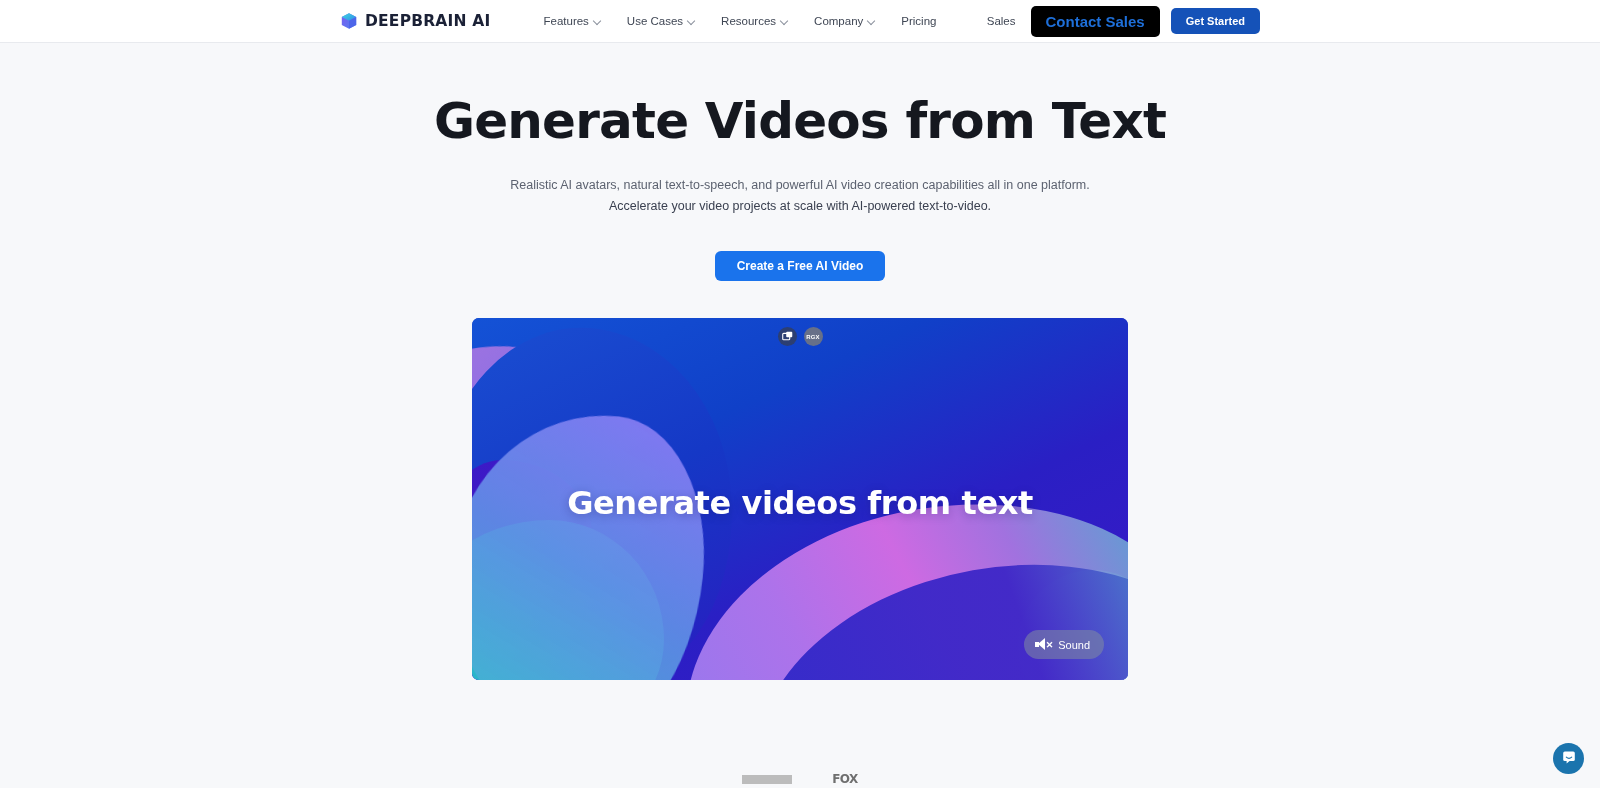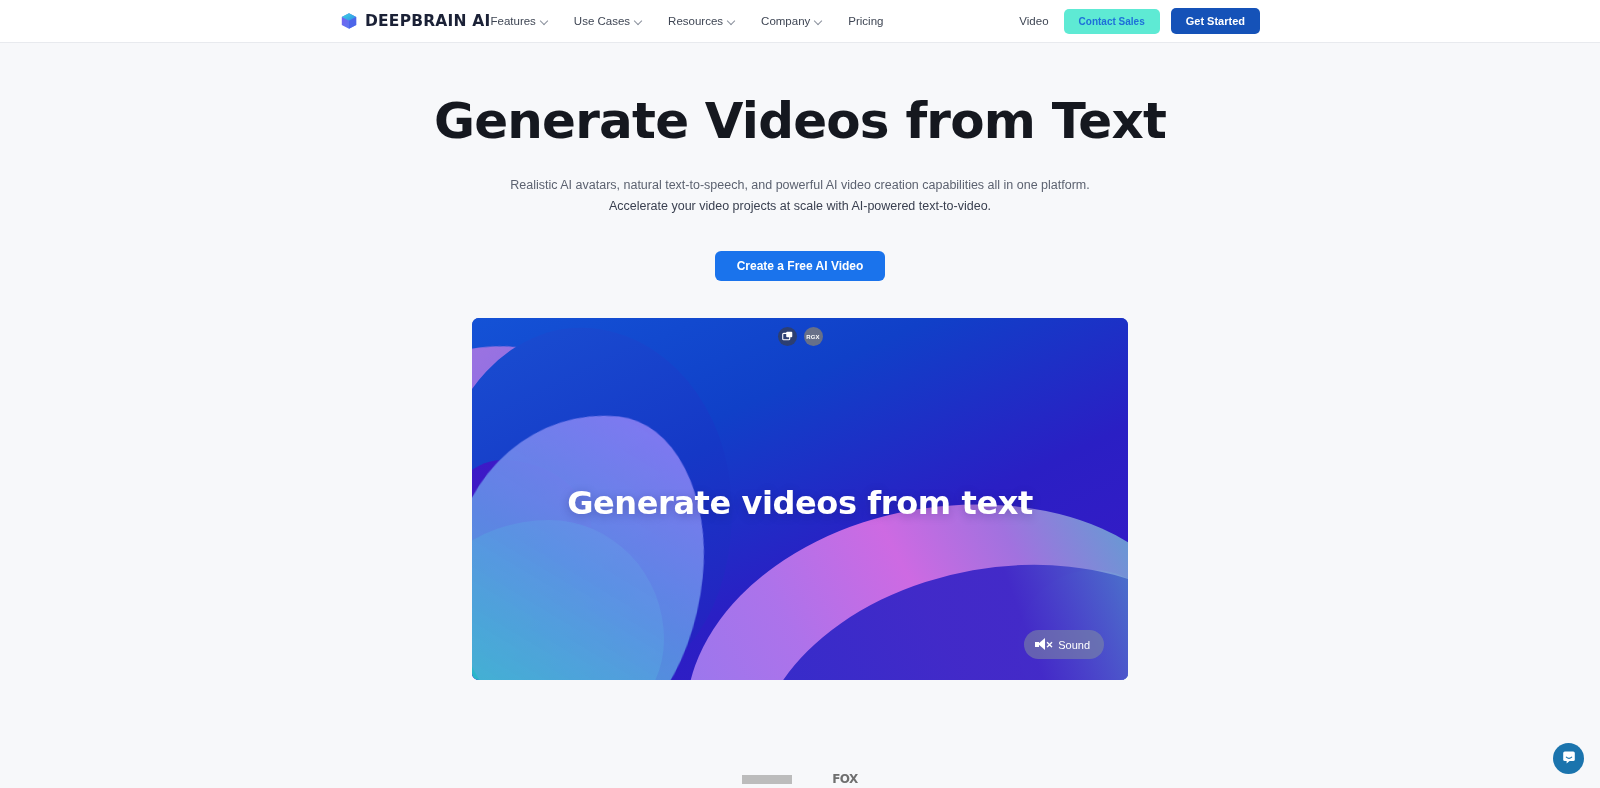--- a/index.html
+++ b/index.html
@@ -56,20 +56,21 @@
     color: #1b2136;
     white-space: nowrap;
     font-family: "DejaVu Sans", sans-serif;
   }
   .brand-name .ai { color: #1b2136; }
 
   .nav {
     display: flex;
     align-items: center;
     gap: 26px;
+    margin-left: 53px;
   }
 
   .nav-item {
     display: flex;
     align-items: center;
     gap: 5px;
     font-size: 11.5px;
     color: #3f4654;
     cursor: pointer;
     white-space: nowrap;
@@ -100,23 +101,23 @@
   }
 
   .login-link {
     font-size: 11.5px;
     color: #3f4654;
     cursor: pointer;
     padding-right: 4px;
   }
 
   .btn-contact {
-    background: #5eead4;
+    background: #000000;
     color: #1e6fd9;
-    font-size: 10px;
+    font-size: 15px;
     font-weight: 600;
     padding: 7px 15px;
     border-radius: 5px;
     border: none;
     cursor: pointer;
     white-space: nowrap;
     font-family: "Liberation Sans", sans-serif;
   }
 
   .btn-getstarted {
@@ -466,21 +467,21 @@
       <div class="nav-item">
         <span>Company</span>
         <span class="caret"></span>
       </div>
       <div class="nav-item">
         <span>Pricing</span>
       </div>
     </div>
 
     <div class="header-right">
-      <span class="login-link">Video</span>
+      <span class="login-link">Sales</span>
       <button class="btn-contact">Contact Sales</button>
       <button class="btn-getstarted">Get Started</button>
     </div>
 
   </div>
 </div>
 
 <div class="hero">
 
   <h1 class="hero-title">Generate Videos from Text</h1>

